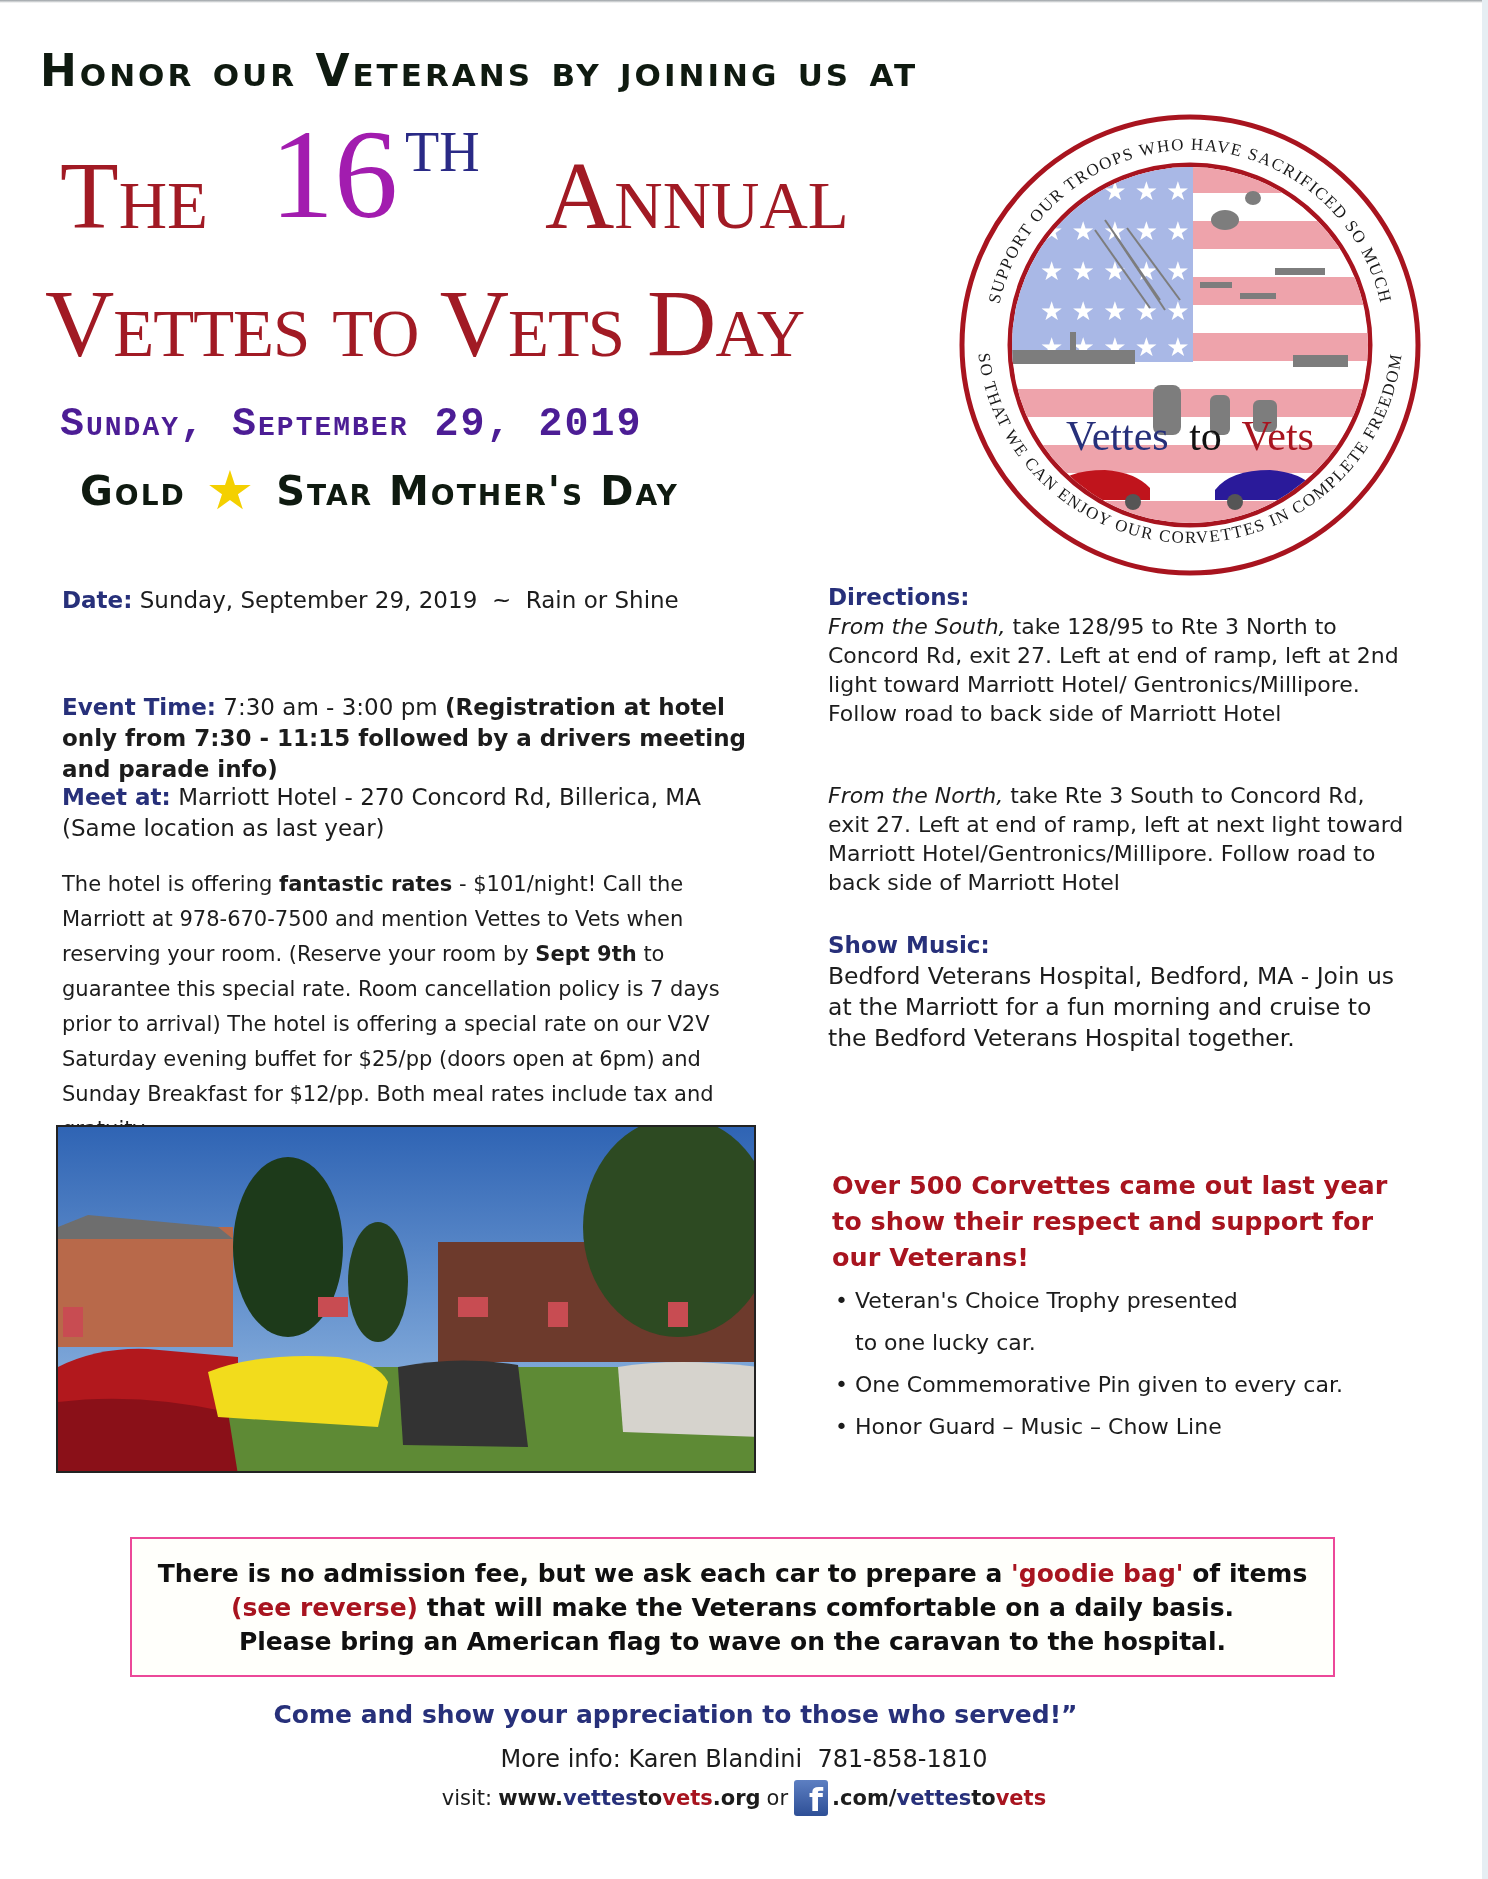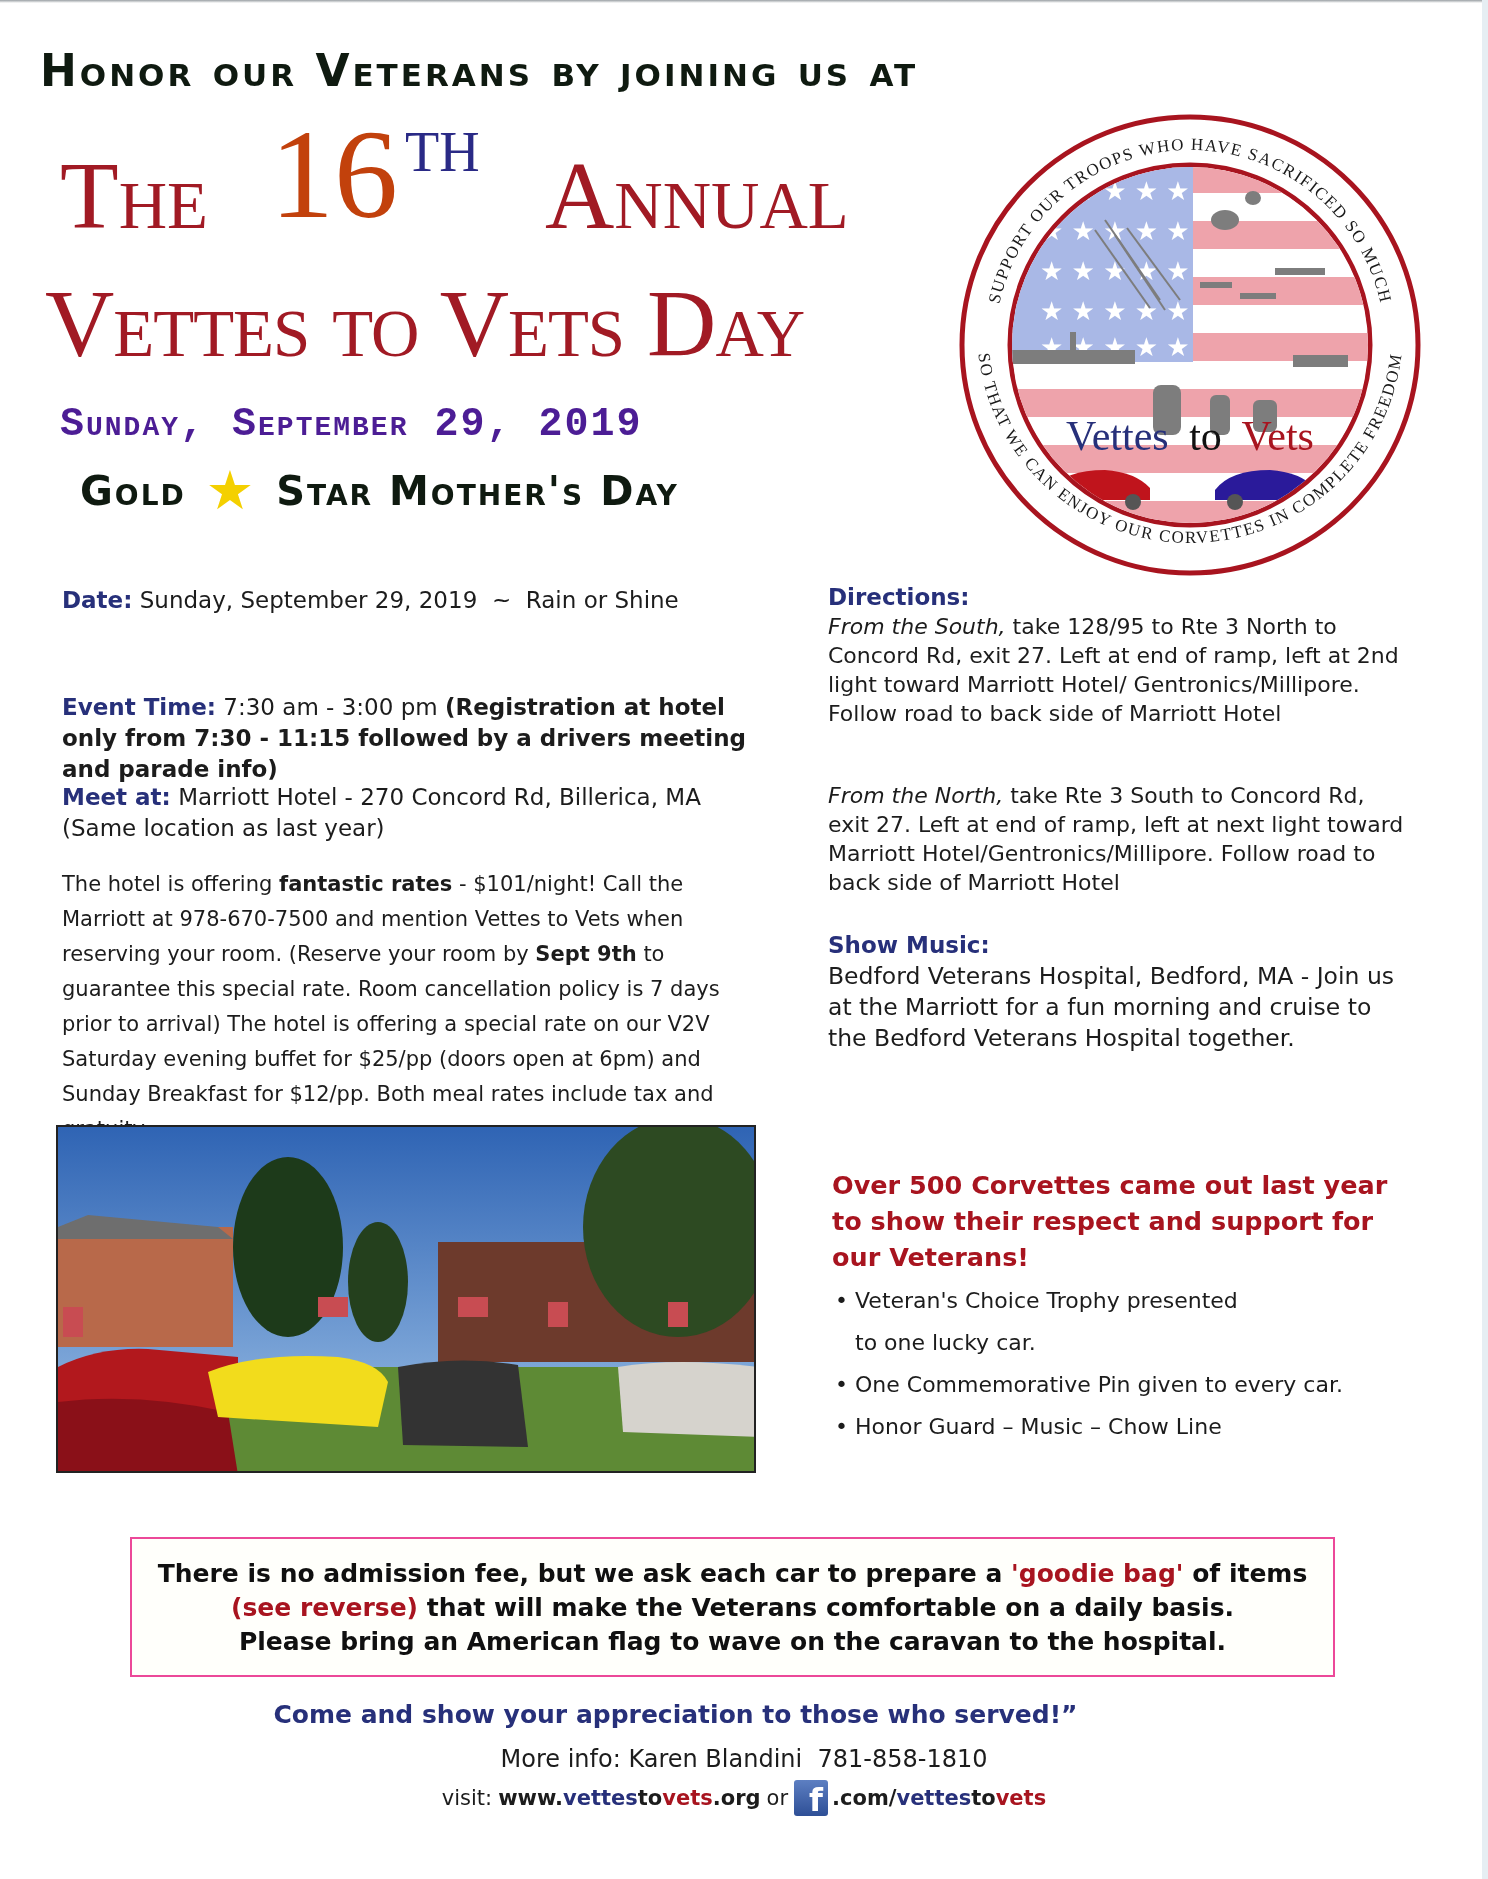--- a/index.html
+++ b/index.html
@@ -14,21 +14,21 @@
     font-family: "DejaVu Sans", sans-serif; font-weight: bold;
     font-size: 44px; letter-spacing: 3px; color: #0f1a10;
     font-variant: small-caps;
   }
 
   .title-line1 {
     position: absolute; left: 60px; top: 110px; width: 900px; height: 140px;
     font-family: "Liberation Serif", serif; color: #a11a24;
   }
   .title-line1 .w-the { position: absolute; left: 0; top: 30px; font-size: 96px; font-variant: small-caps; }
-  .title-line1 .w-num { position: absolute; left: 210px; top: 0; font-size: 128px; color: #c2410c; line-height: 1; }
+  .title-line1 .w-num { position: absolute; left: 210px; top: 0; font-size: 128px; color: #a21caf; line-height: 1; }
   .title-line1 .w-sup { position: absolute; left: 345px; top: 10px; font-size: 56px; color: #2a2a86; }
   .title-line1 .w-annual { position: absolute; left: 485px; top: 30px; font-size: 96px; font-variant: small-caps; }
 
   .title-line2 {
     position: absolute; left: 45px; top: 268px; width: 900px;
     font-family: "Liberation Serif", serif; color: #a11a24;
     font-size: 96px; font-variant: small-caps; white-space: nowrap; letter-spacing: -1px;
   }
 
   .date-line {

